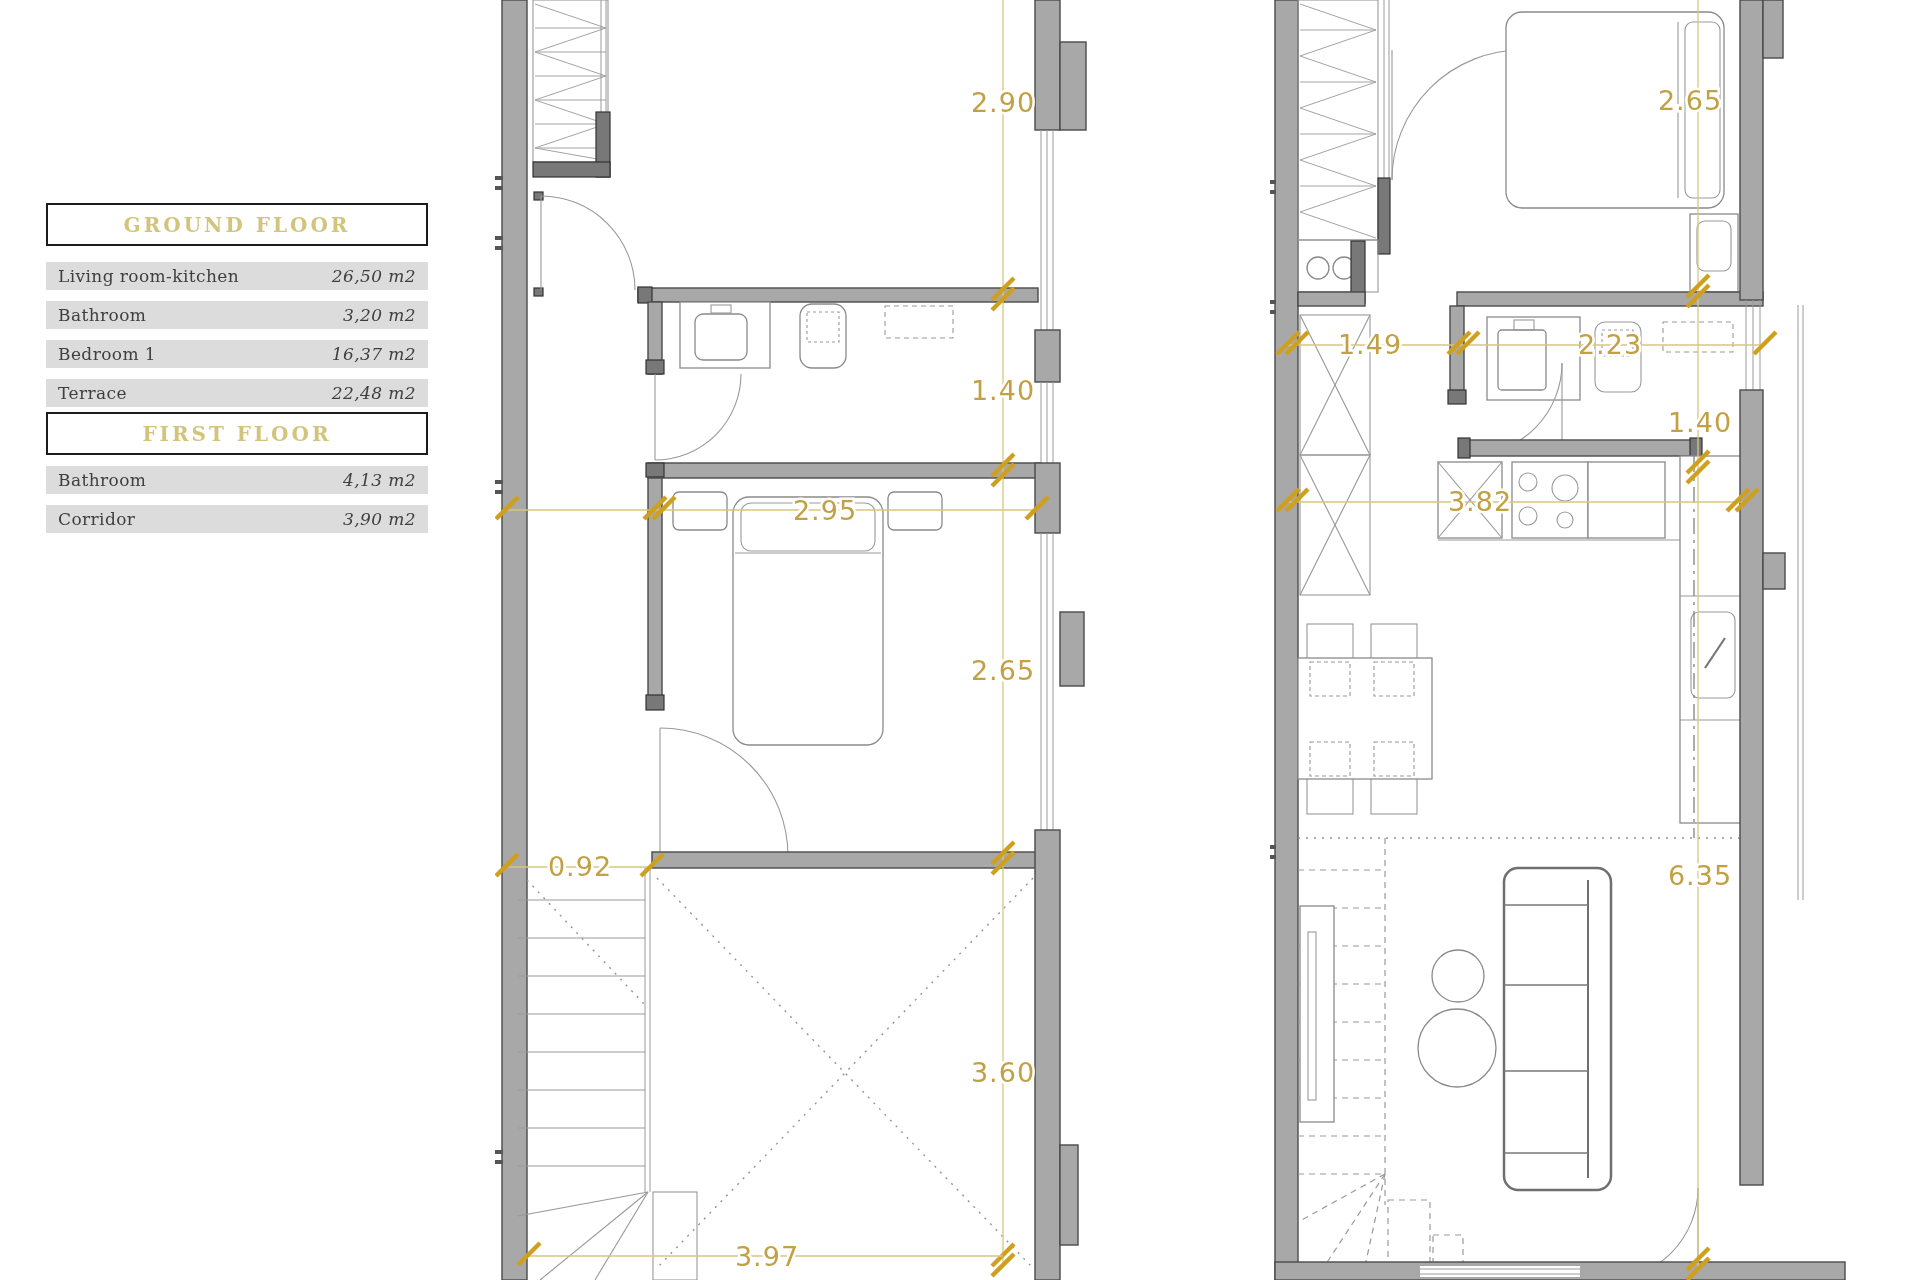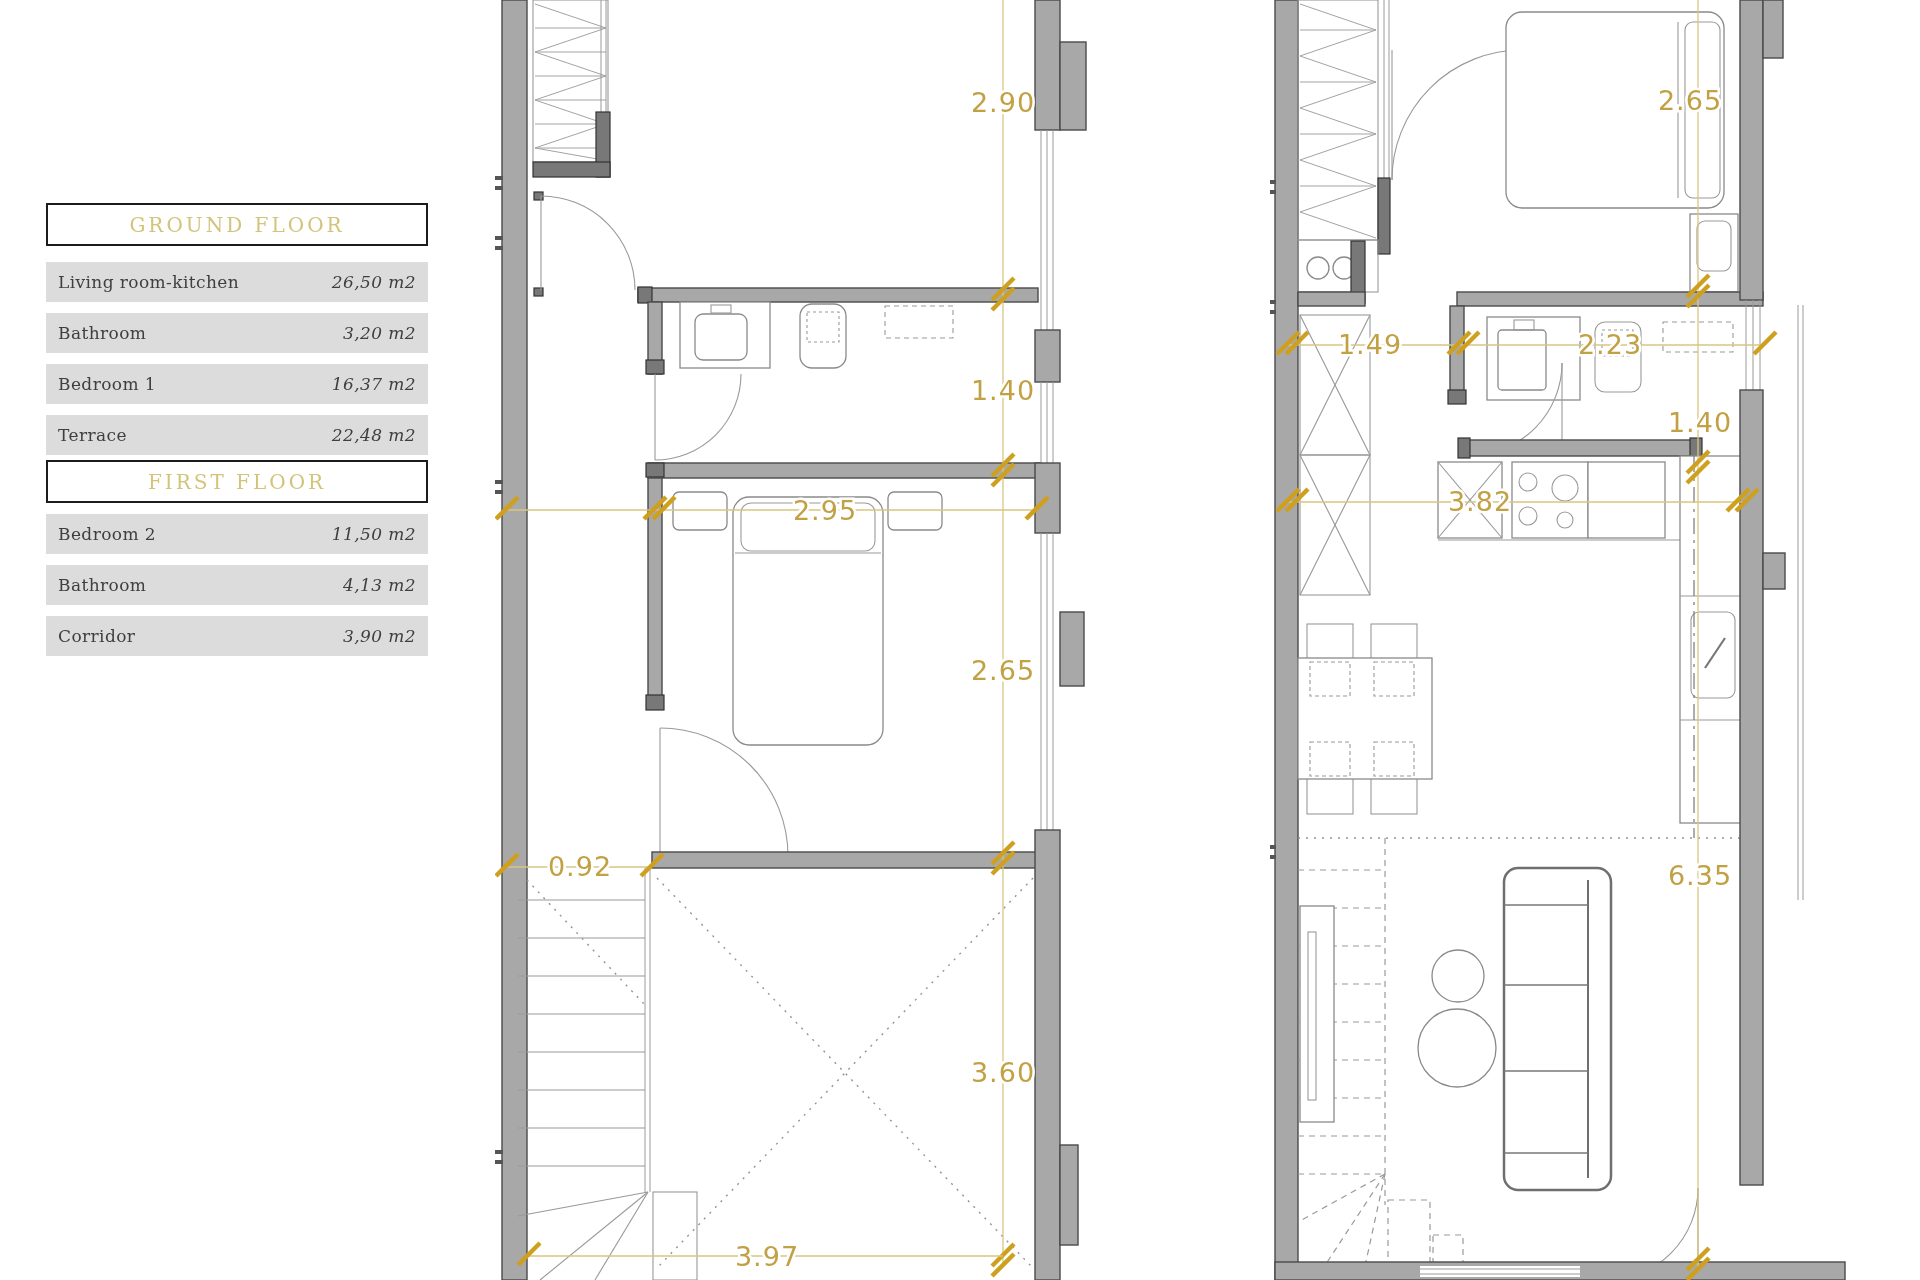--- a/index.html
+++ b/index.html
@@ -2,23 +2,23 @@
 <html><head>
 <meta charset="utf-8">
 <style>
   html,body{margin:0;padding:0;background:#ffffff;}
   .canvas{position:relative;width:1920px;height:1280px;background:#ffffff;overflow:hidden;
           font-family:"DejaVu Serif", serif;}
   
   .legend{position:absolute;left:46px;top:203px;width:382px;}
   .legend-header{box-sizing:border-box;height:43px;border:2px solid #1c1c1c;background:#ffffff;
                  display:flex;align-items:center;justify-content:center;
-                 color:#d3c47c;font-size:20px;letter-spacing:3px;font-weight:normal;}
+                 color:#d3c47c;font-size:20px;letter-spacing:3px;font-weight:bold;}
   .legend-header.second{margin-top:5px;}
-  .legend-row{box-sizing:border-box;height:40px;margin-top:11px;background:#dcdcdc;
+  .legend-row{box-sizing:border-box;height:28px;margin-top:11px;background:#dcdcdc;
               display:flex;align-items:center;justify-content:space-between;
               padding:0 12px;font-size:17px;color:#3f3f3f;}
   .legend-row.first{margin-top:16px;}
   .legend-row .room{letter-spacing:.4px;}
   .legend-row .area{letter-spacing:.4px;font-style:italic;}
   
   .plan{position:absolute;top:0;height:1280px;}
   #plan-first{left:495px;width:600px;}
   #plan-ground{left:1270px;width:580px;}
   svg text.dim{font-family:"DejaVu Sans", sans-serif;font-size:27px;fill:#c2a144;
@@ -59,24 +59,20 @@
     </div>
     <div class="legend-row">
       <span class="room">Terrace</span>
       <span class="area">22,48 m2</span>
     </div>
 
     <div class="legend-header second">
       <span>FIRST FLOOR</span>
     </div>
     <div class="legend-row">
-      <span class="room">Bedroom 2</span>
-      <span class="area">11,50 m2</span>
-    </div>
-    <div class="legend-row">
       <span class="room">Bathroom</span>
       <span class="area">4,13 m2</span>
     </div>
     <div class="legend-row">
       <span class="room">Corridor</span>
       <span class="area">3,90 m2</span>
     </div>
   </section>
 
   <svg id="plan-first" class="plan" viewBox="0 0 600 1280">

